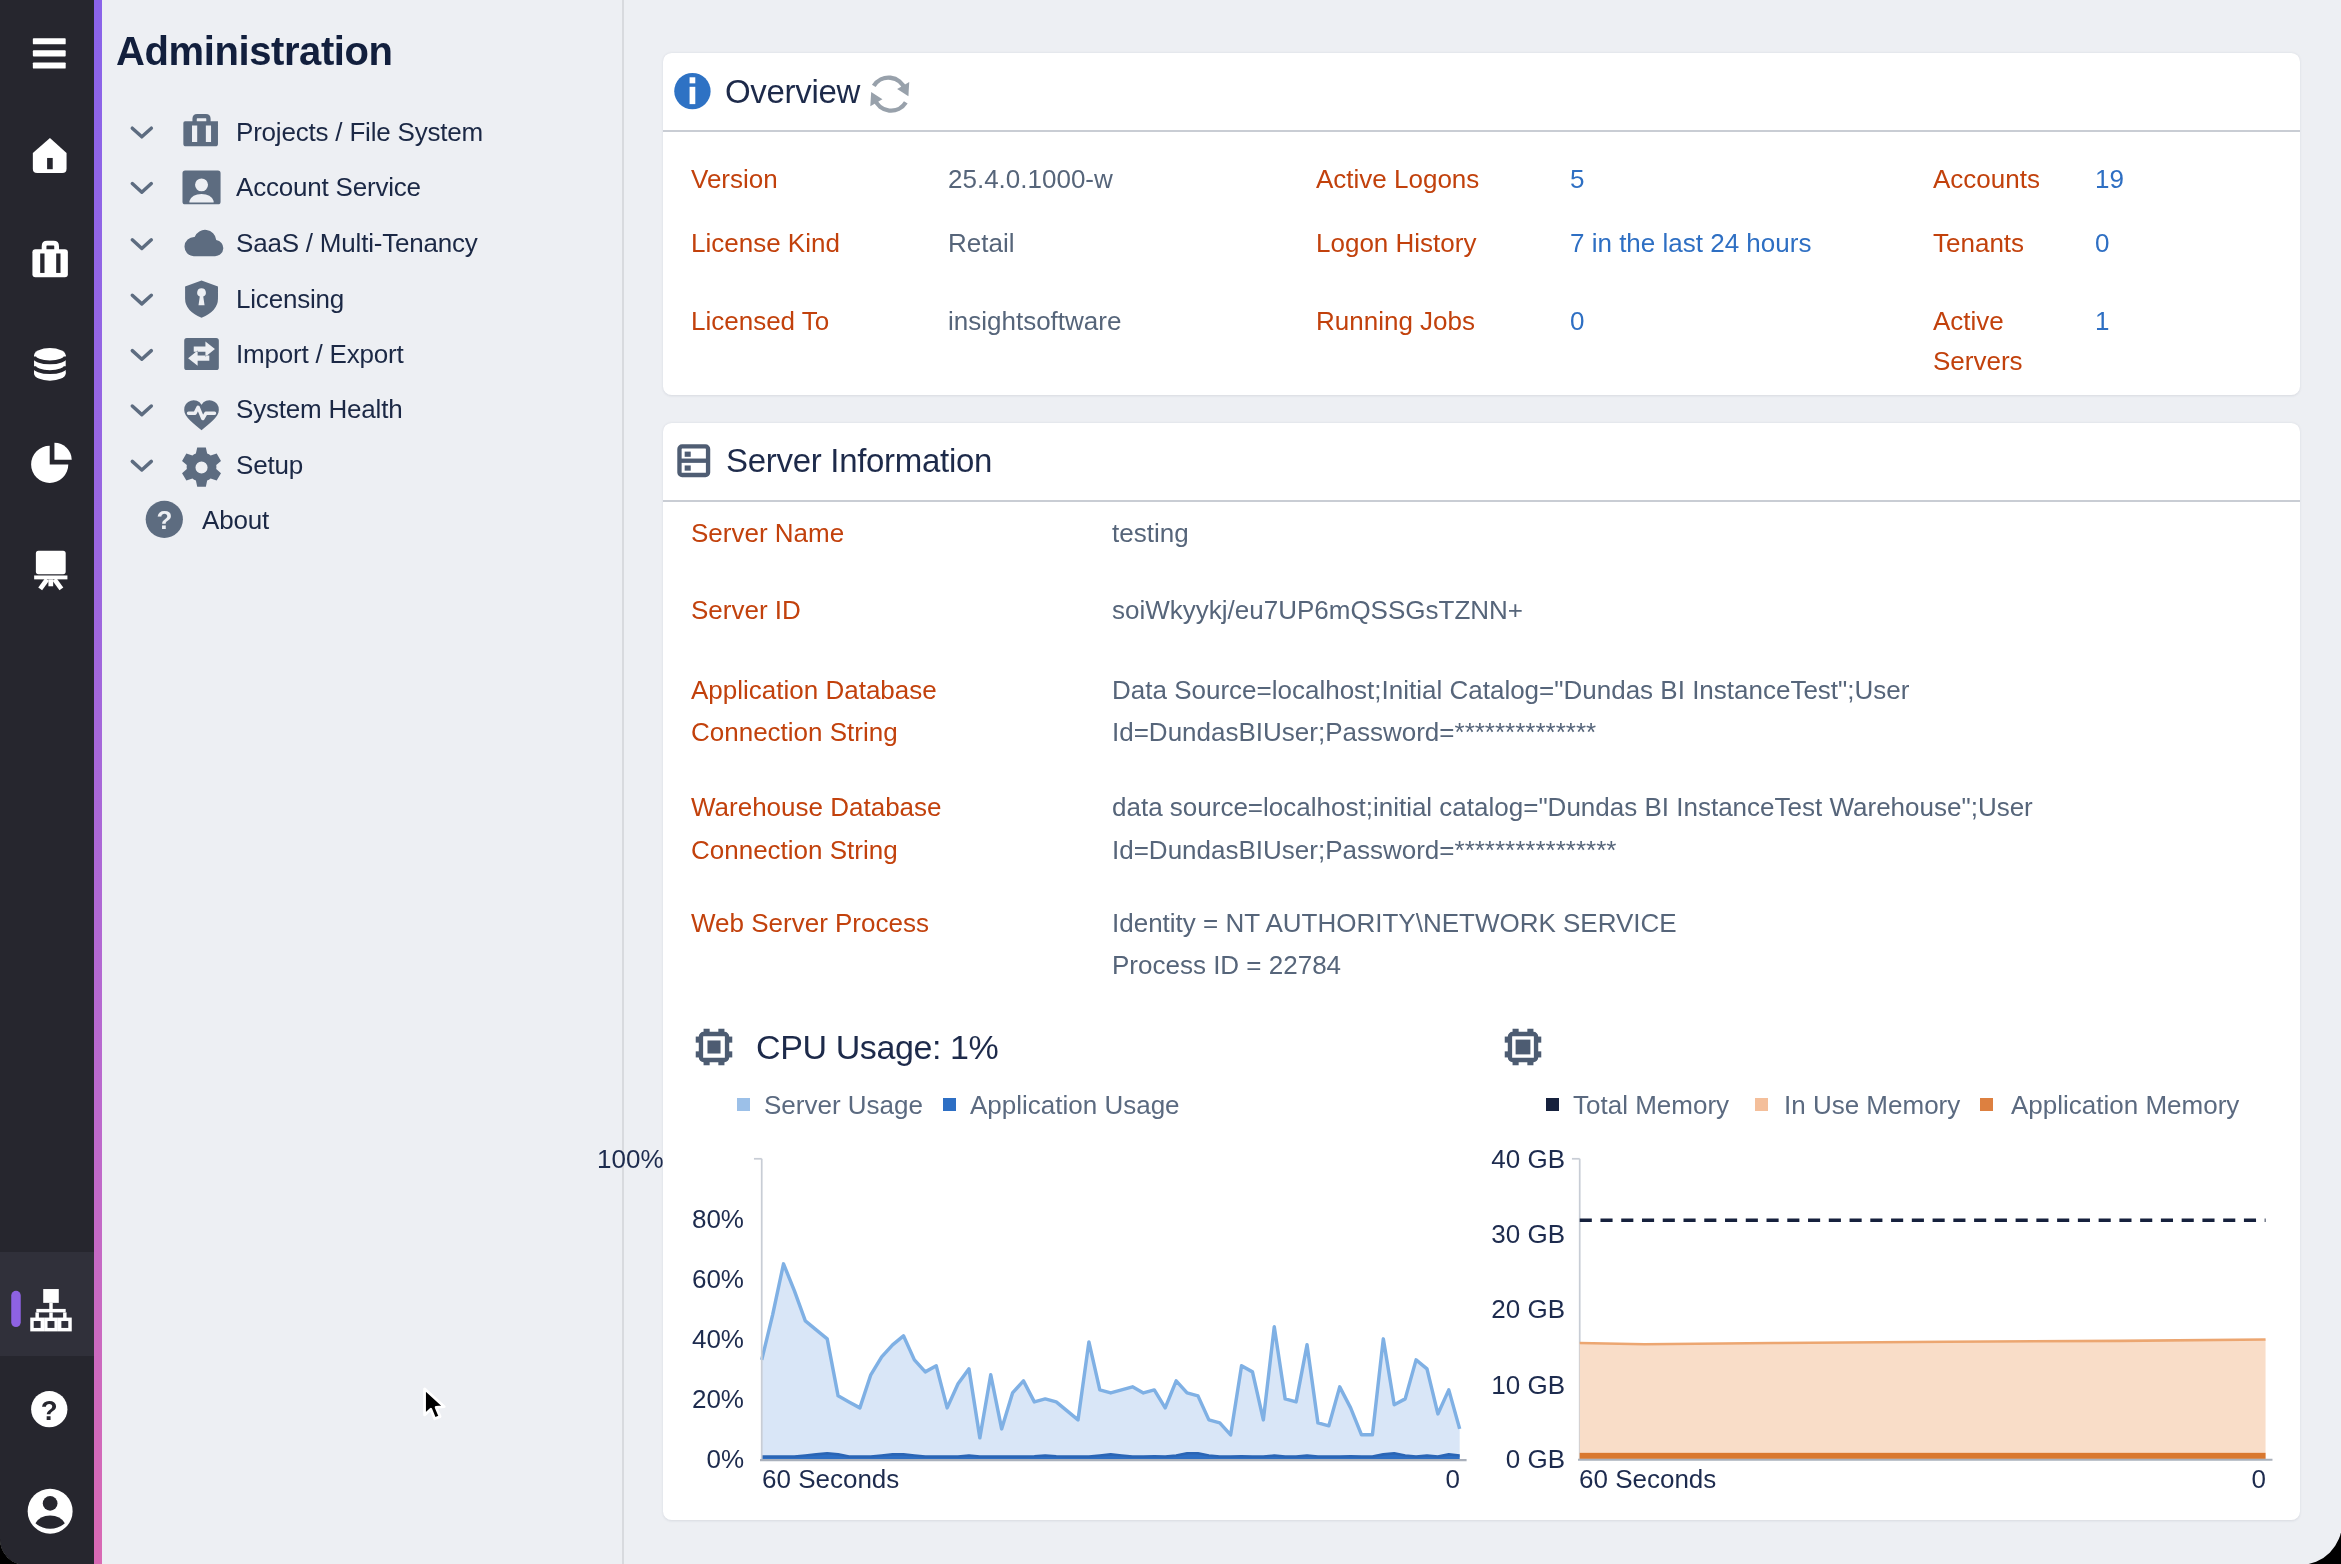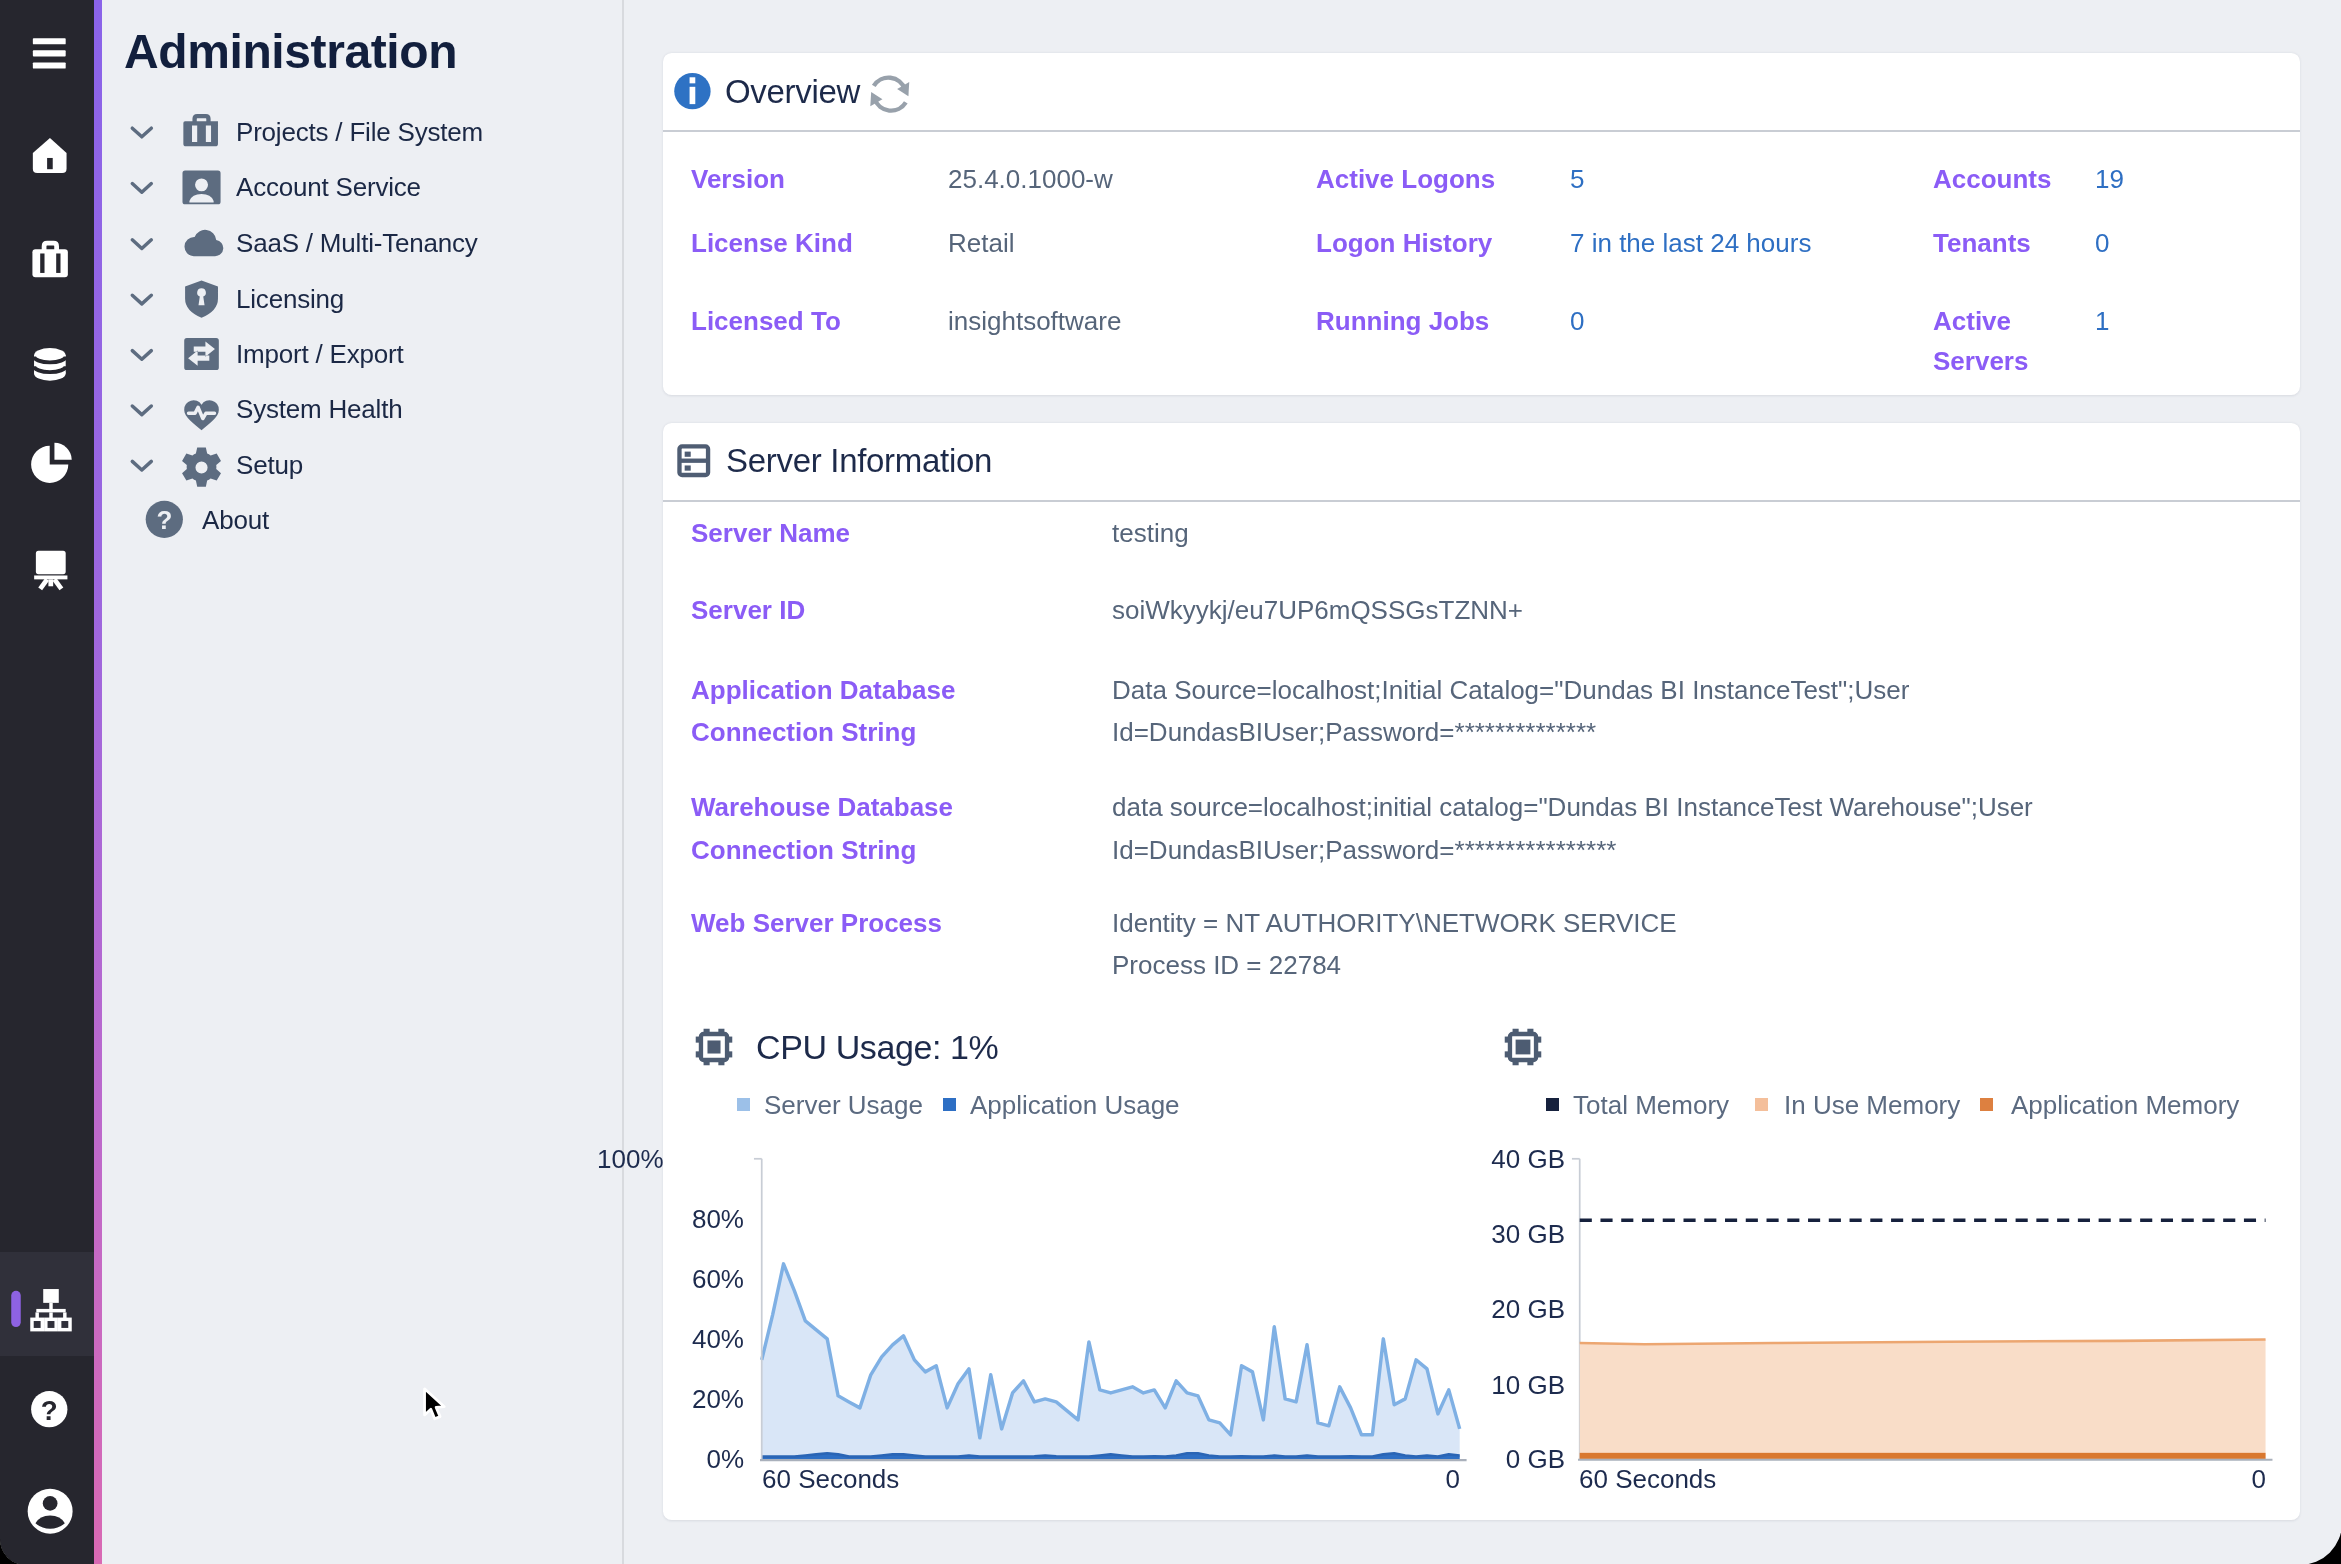--- a/index.html
+++ b/index.html
@@ -1,21 +1,21 @@
 <!DOCTYPE html>
 <html style="font-size:14px"><head>
 <meta charset="utf-8">
 <style>
   * { margin:0; padding:0; box-sizing:border-box; }
   body { font-family:"Liberation Sans", sans-serif; background:#000; }
   #page { position:relative; width:2342px; height:1565px; background:#edeff3; overflow:hidden; border-bottom-left-radius:26px; border-bottom-right-radius:42px; }
   .abs { position:absolute; }
   .t { position:absolute; white-space:nowrap; transform:translateY(-50%); }
   .navy { color:#1d2a4a; }
-  .lbl { font-weight:bold; color:#8b5cf6; font-size:26px; }
+  .lbl { font-weight:normal; color:#c2410c; font-size:26px; }
   .val { color:#56657a; font-size:26px; }
   .lnk { color:#2e6fc3; font-size:26px; }
   .card { position:absolute; left:663px; width:1637px; background:#fff; border-radius:8.7px; box-shadow:0 0.9px 2.6px rgba(25,35,65,0.10); }
   .hdr-line { position:absolute; left:0; right:0; height:1.7px; background:#c9cdd4; }
   .menu-txt { position:absolute; white-space:nowrap; transform:translateY(-50%); font-size:26px; letter-spacing:-0.2px; color:#1b2845; left:236px; }
   .axis-lbl { position:absolute; white-space:nowrap; transform:translateY(-50%); font-size:26px; color:#1d2b4e; }
   .leg-txt { position:absolute; white-space:nowrap; transform:translateY(-50%); font-size:26px; color:#5b6a80;margin-left:8px; }
 </style>
 </head>
 <body>
@@ -87,21 +87,21 @@
     <circle cx="57" cy="1629" r="21" fill="#fff"></circle>
     <text x="57" y="1641" font-size="32" font-weight="bold" fill="#26262e" text-anchor="middle" font-family="Liberation Sans">?</text>
 
     <circle cx="58" cy="1747" r="26" fill="#fff"></circle>
     <circle cx="58" cy="1738" r="8.5" fill="#26262e"></circle>
     <path d="M58 1752 q12 0 17 9 a26 26 0 0 1 -34 0 q5 -9 17 -9 Z" fill="#26262e"></path>
   </svg>
 
   <div class="abs" style="left:622px;top:0;width:1.7px;height:1565px;background:#d8dade;"></div>
 
-  <div class="t" style="left:124px;top:51px;font-size:48px;font-weight:bold;letter-spacing:-0.4px;color:#121f3d;">Administration</div>
+  <div class="t" style="left:116px;top:51px;font-size:40px;font-weight:bold;letter-spacing:-0.4px;color:#121f3d;">Administration</div>
 
   <svg class="abs" style="left:102px;top:0;" width="521" height="606" viewBox="118 0 602 700">
     <g stroke="#5d6c80" stroke-width="4" fill="none" stroke-linecap="round" stroke-linejoin="round">
       <path d="M153 148 l11 10 l11 -10"></path>
       <path d="M153 212 l11 10 l11 -10"></path>
       <path d="M153 277 l11 10 l11 -10"></path>
       <path d="M153 341 l11 10 l11 -10"></path>
       <path d="M153 405 l11 10 l11 -10"></path>
       <path d="M153 469 l11 10 l11 -10"></path>
       <path d="M153 533 l11 10 l11 -10"></path>

